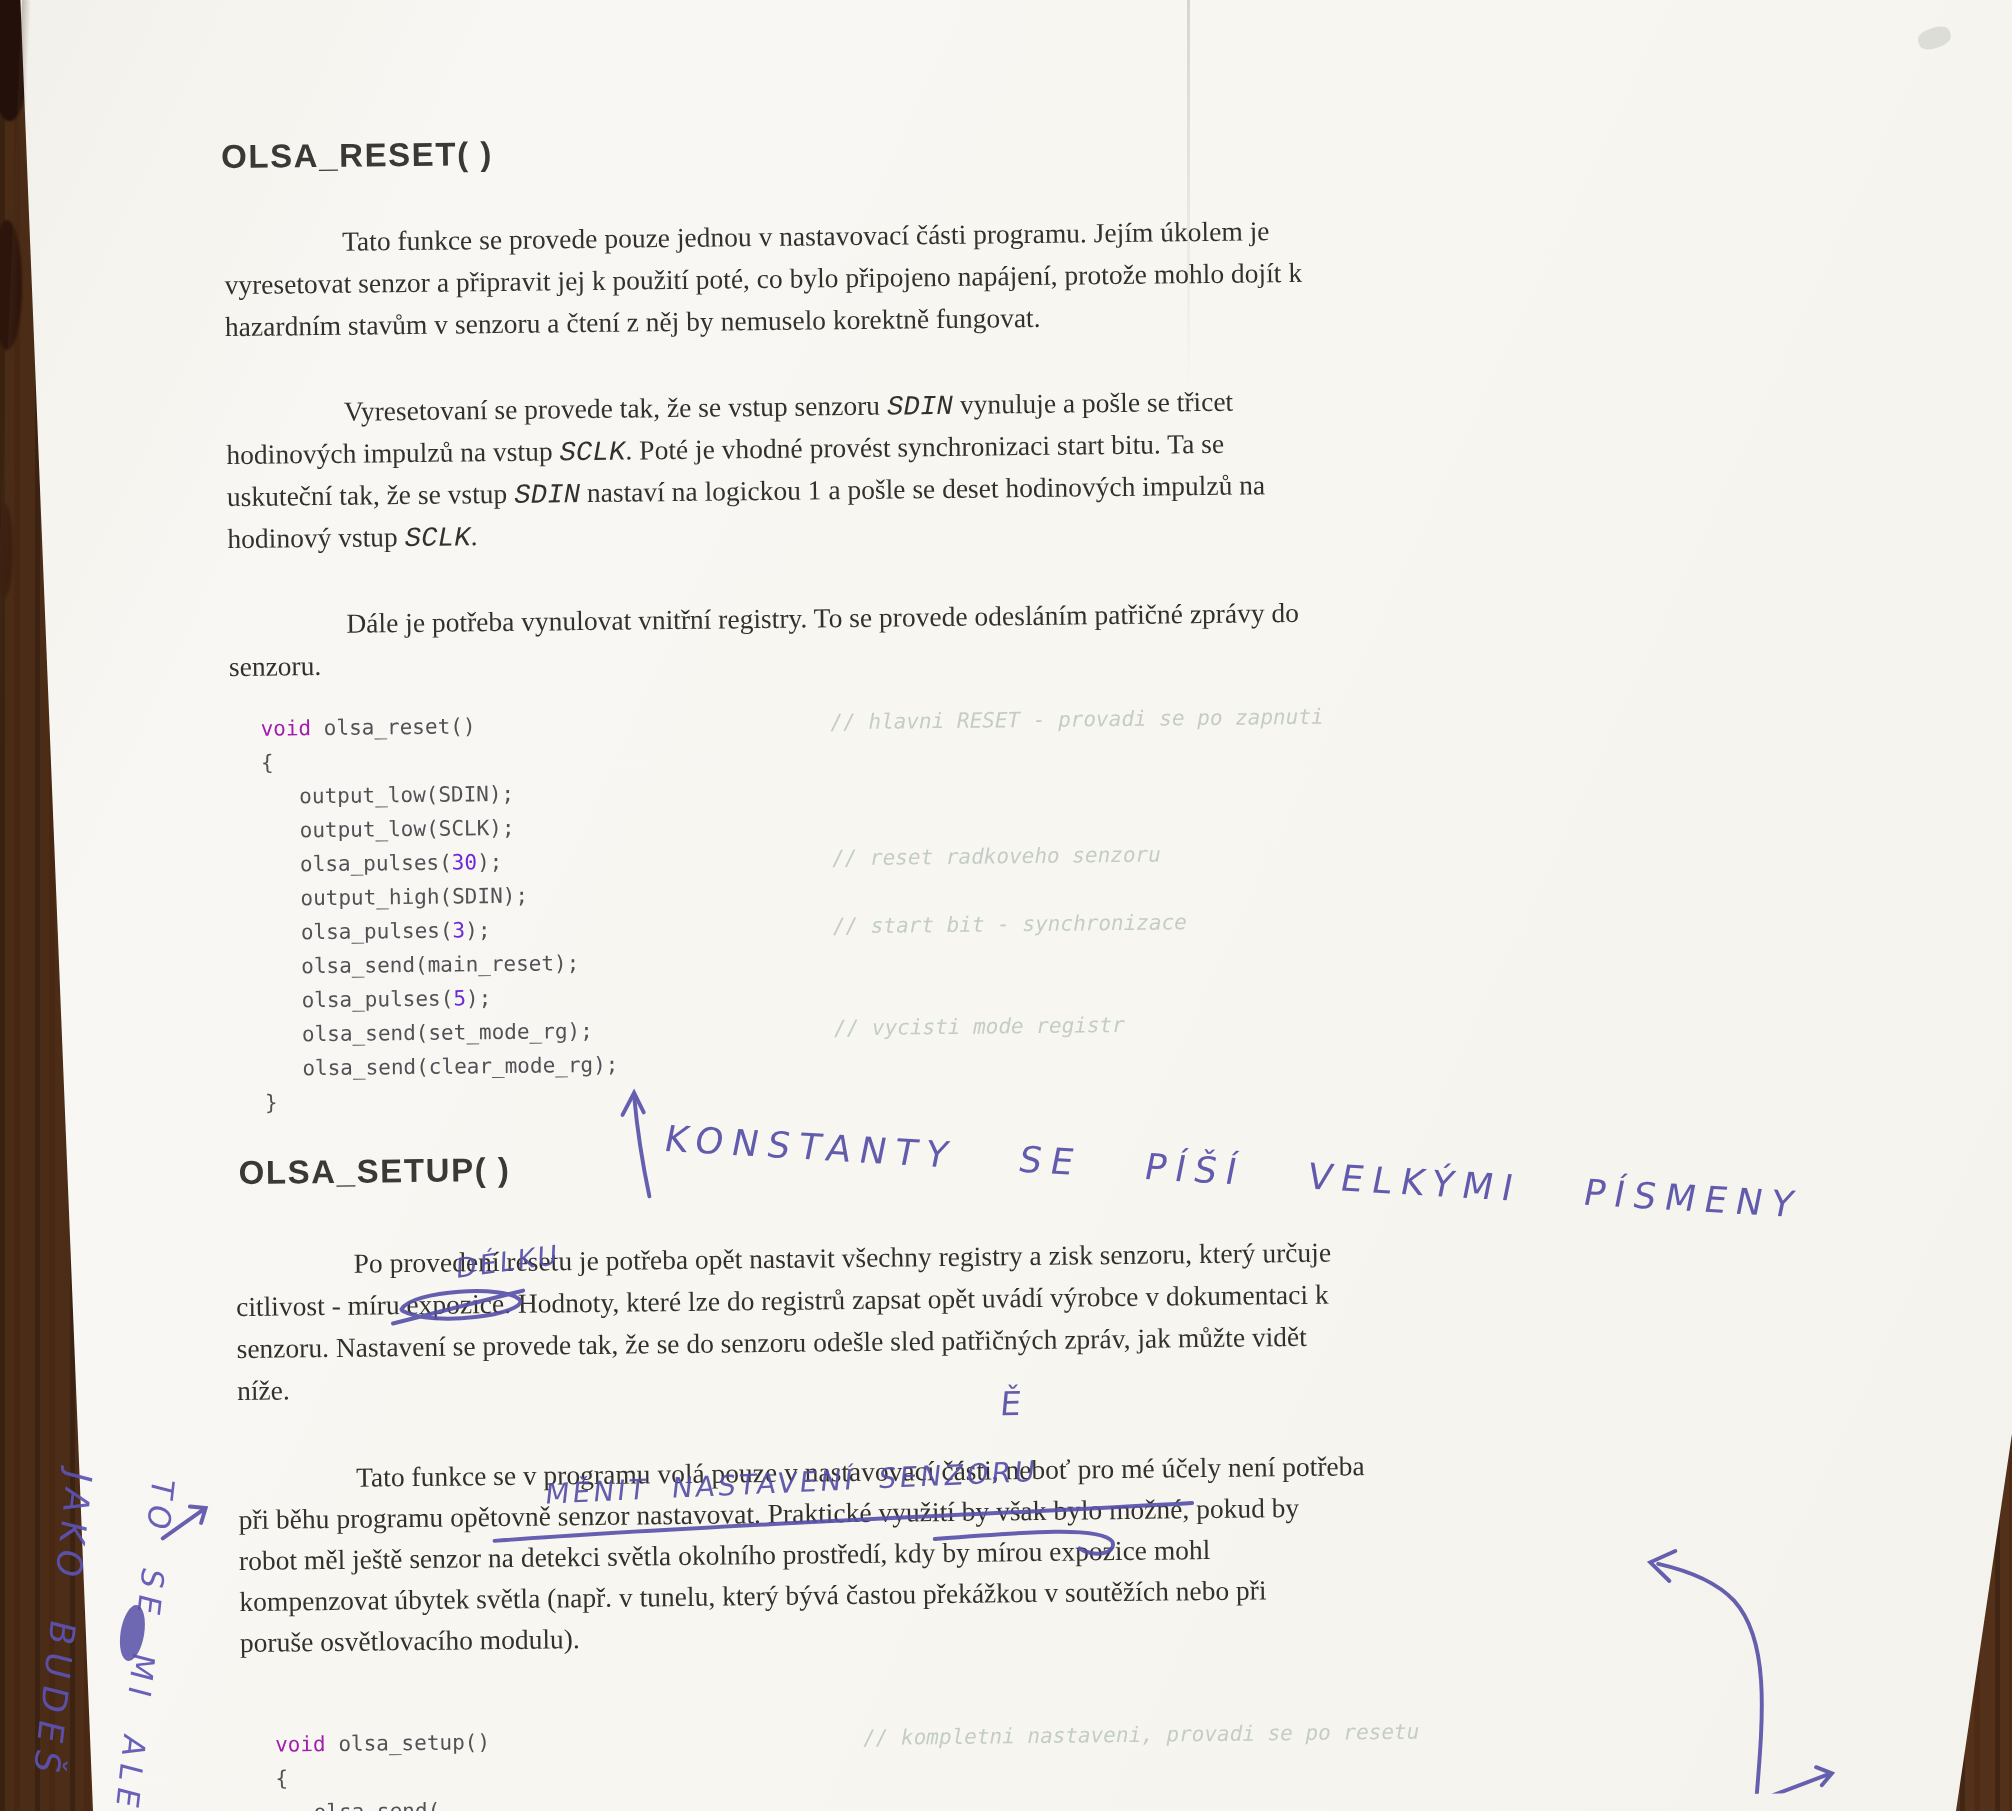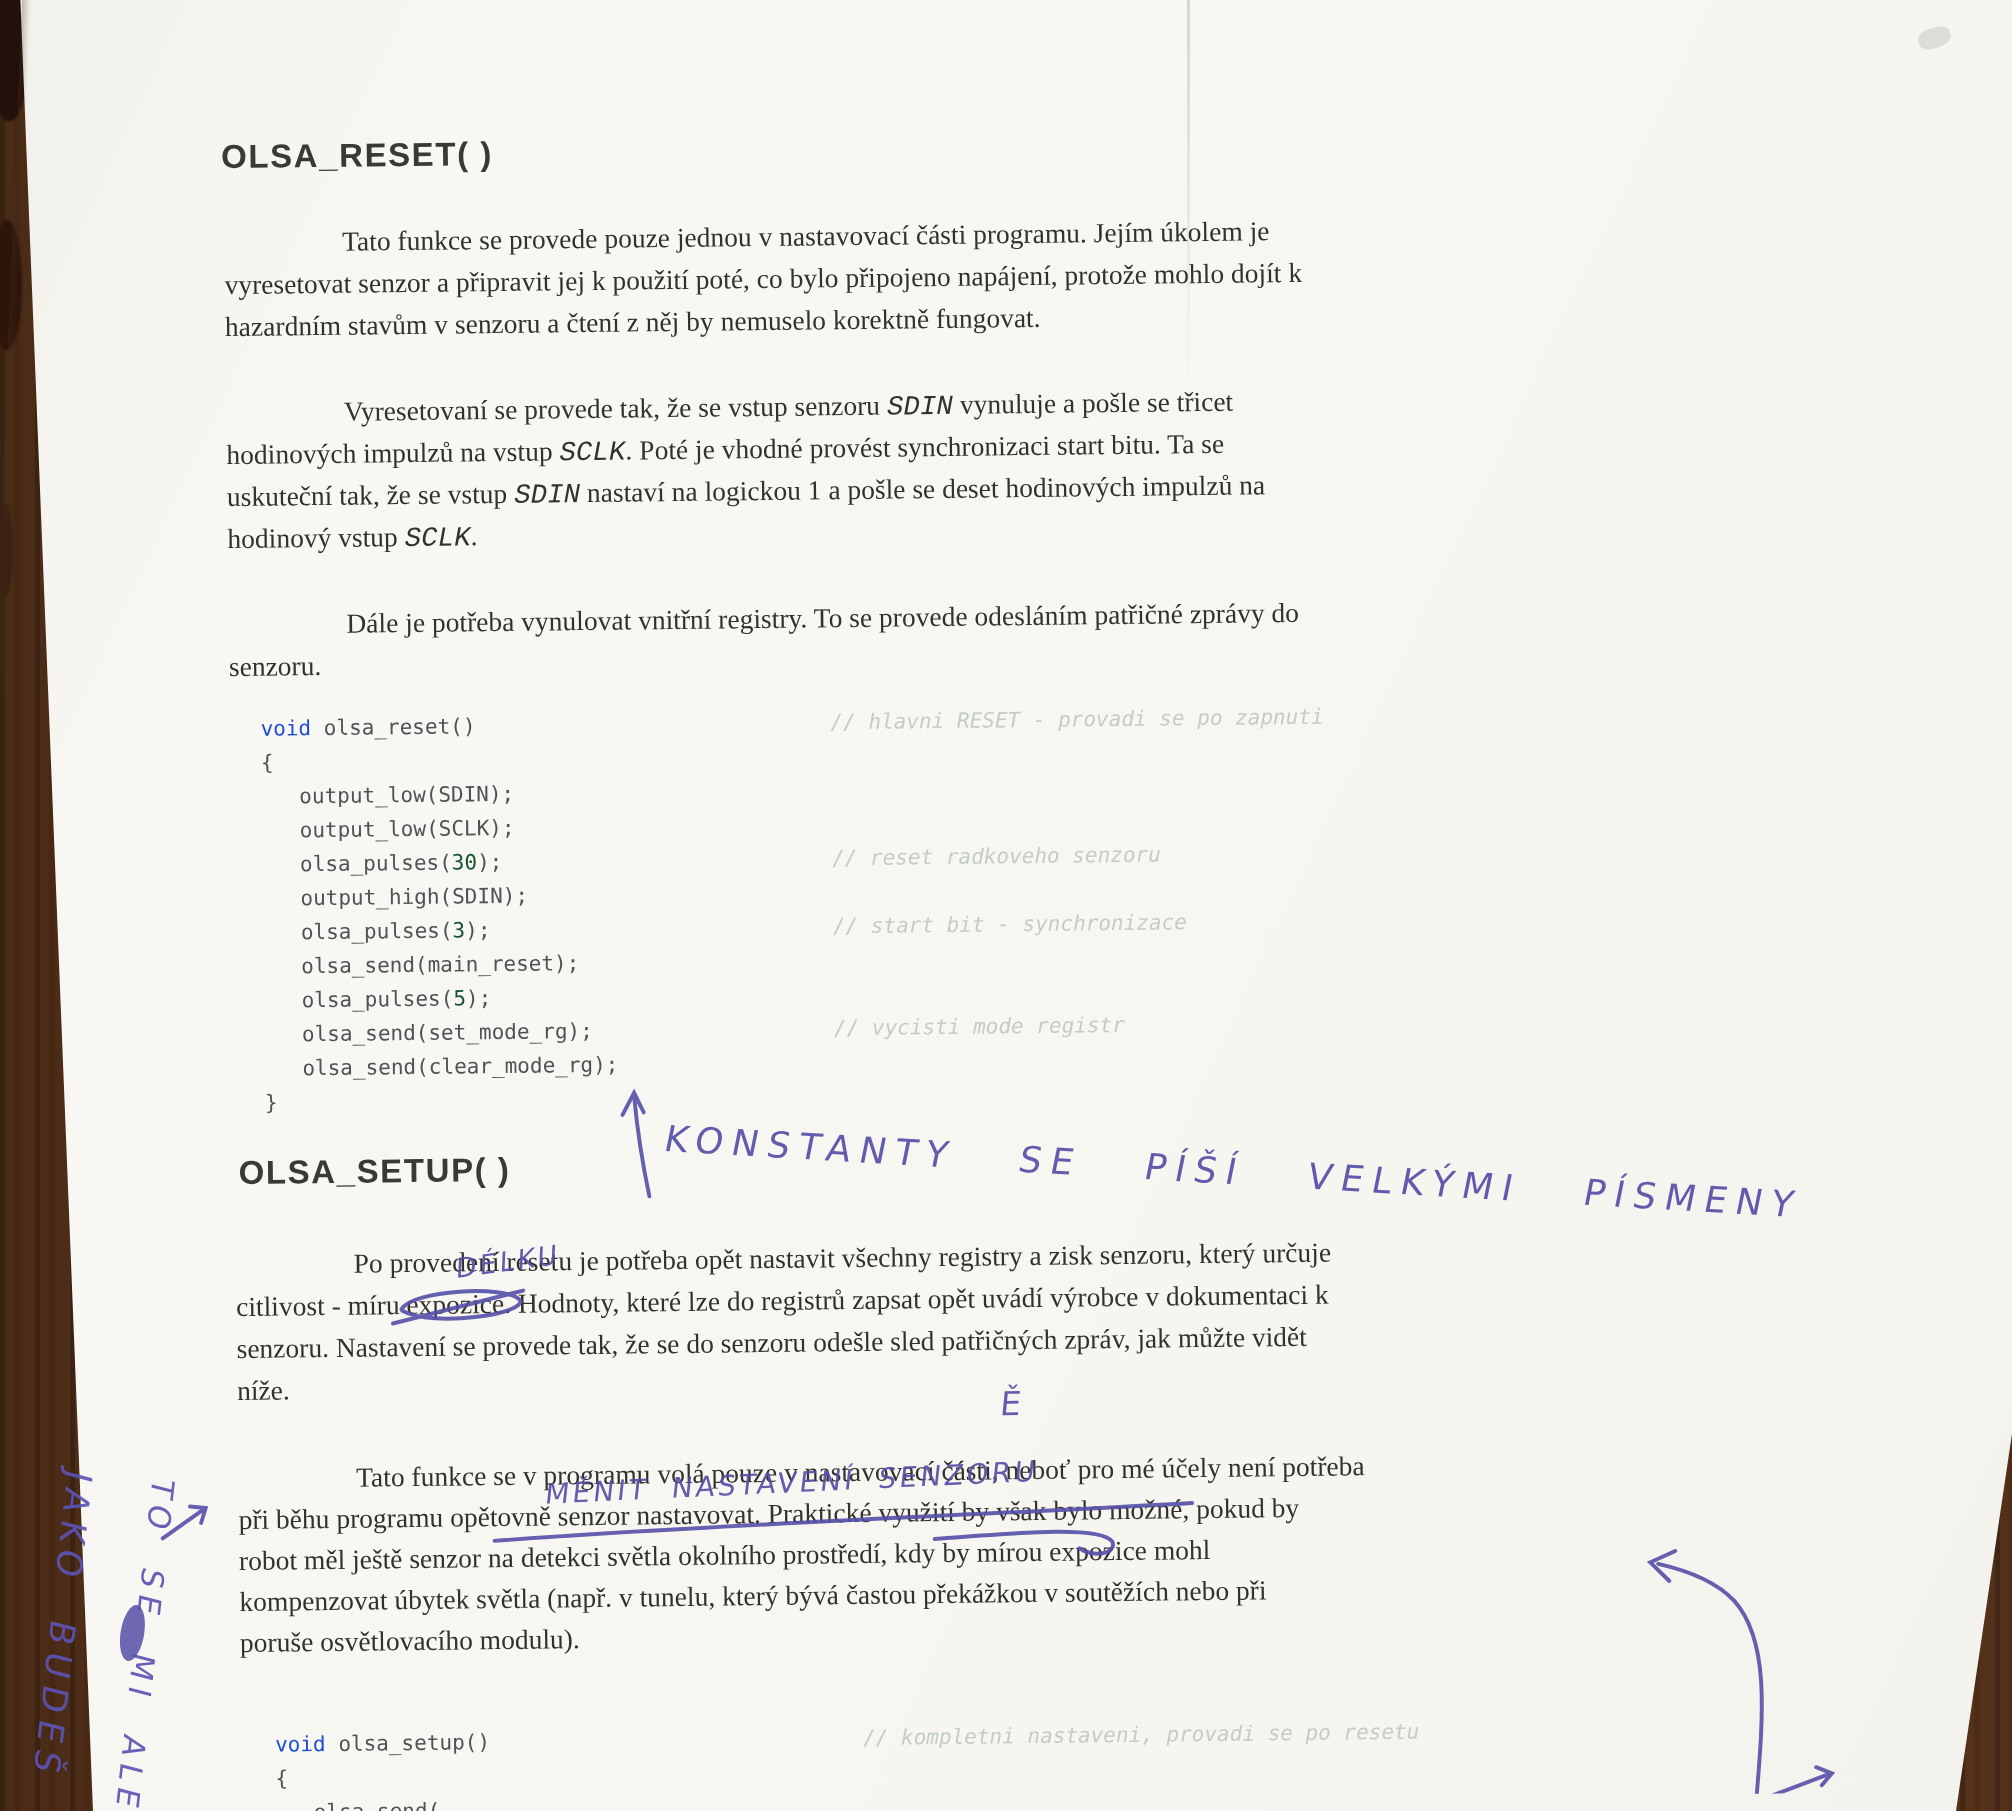--- a/index.html
+++ b/index.html
@@ -52,22 +52,22 @@
   .para i{font-family:Liberation Mono, monospace;}
   #para-1{left:232px;top:222px;}
   #para-2{left:232px;top:392px;}
   #para-3{left:232px;top:604px;}
   #para-4{left:232px;top:1243px;line-height:43px;}
   #para-5{left:232px;top:1458px;line-height:41px;}
   #para-5 .line{height:41px;}
 
   .code{position:absolute;font-family:"DejaVu Sans Mono", monospace;font-size:21px;color:#515156;}
   .code .cline{position:relative;height:34px;white-space:pre;}
-  .code .kw{color:#1d4ed8;}
-  .code .arg{color:#14532d;margin-top:12px;}
+  .code .kw{color:#a21caf;}
+  .code .arg{color:#6d28d9;margin-top:12px;}
   .code .comment{position:absolute;top:0;font-style:italic;color:#c3cdc6;white-space:pre;}
   #code-1{left:263px;top:717px;}
   #code-1 .comment{left:570px;}
   #code-2{left:266px;top:1733px;}
   #code-2 .comment{left:588px;}
 
   .hand{
     position:absolute;font-family:"DejaVu Sans", sans-serif;color:#564fa8;
     white-space:nowrap;opacity:.92;
   }

